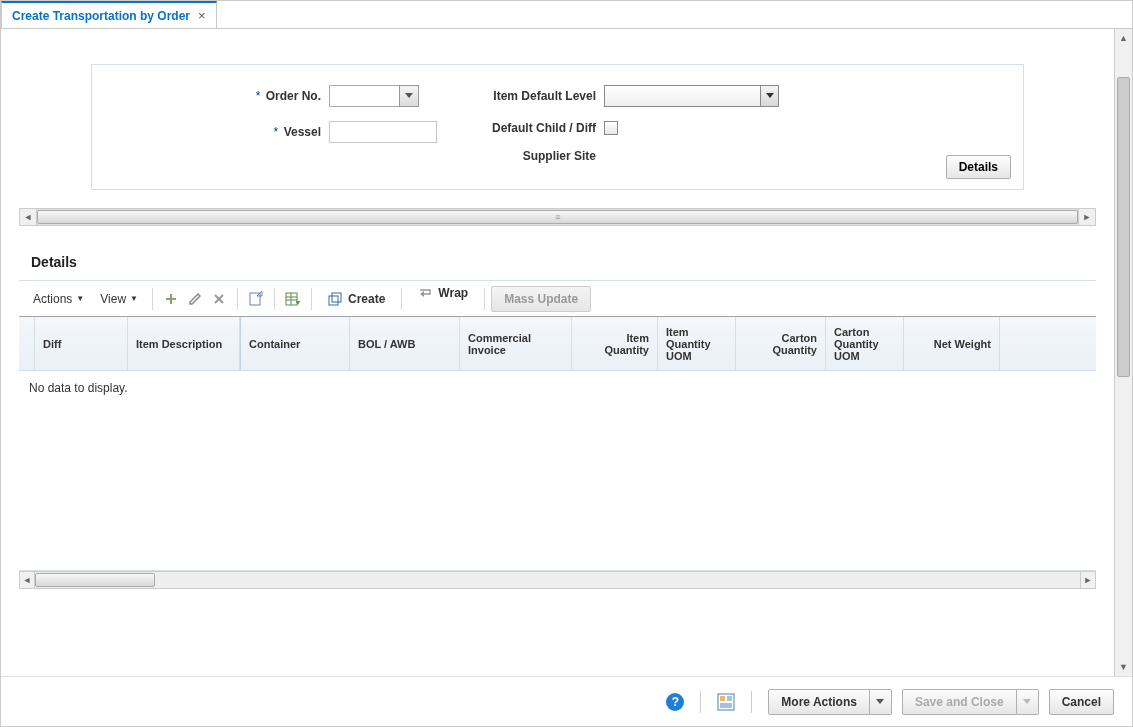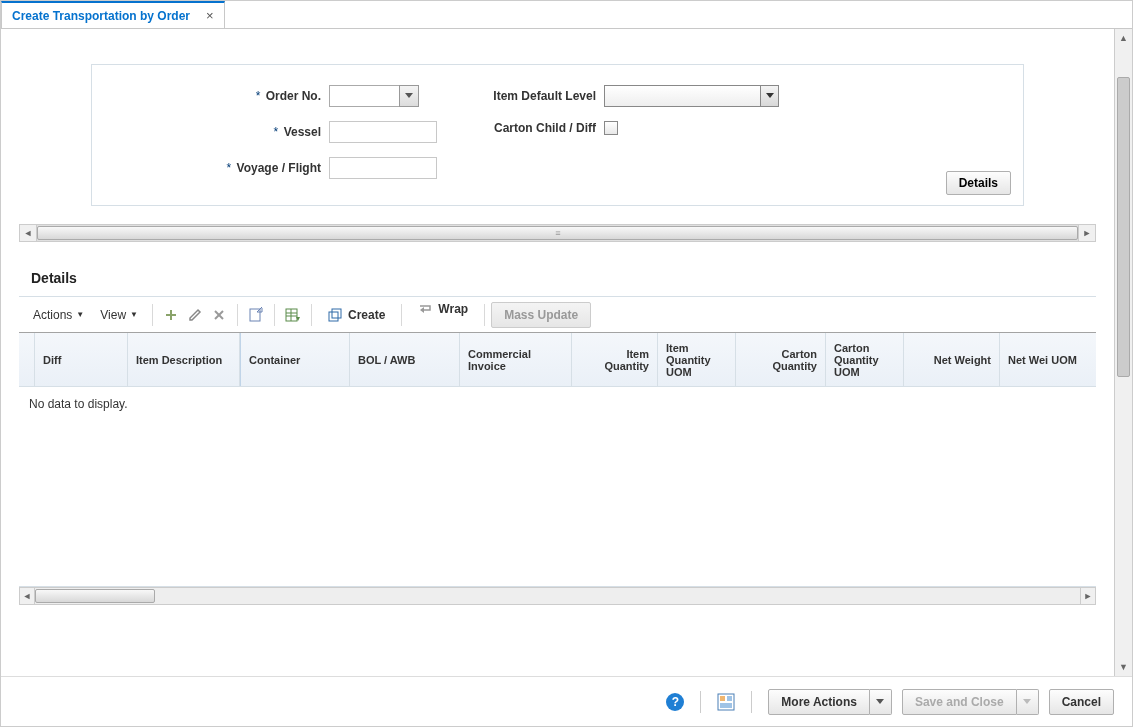--- a/index.html
+++ b/index.html
@@ -1,19 +1,19 @@
 <!DOCTYPE html>
 <html><head>
 <meta charset="utf-8">
 <style>
   * { box-sizing: border-box; }
   body { margin:0; font-family: Arial, Helvetica, sans-serif; font-size:12px; color:#333; background:#fff; }
   .app { width:1133px; height:727px; border:1px solid #ccc; overflow:hidden; display:flex; flex-direction:column;}
   .tab-bar { height:28px; border-bottom:1px solid #c8c8c8; display:flex; align-items:flex-end; background:#fff;}
-  .tab { border:1px solid #c8c8c8; border-bottom:none; height:27px; padding:0 10px; display:flex; align-items:center; background:#fff; border-top:2px solid #0572ce; position:relative;gap:8px;}
+  .tab { border:1px solid #c8c8c8; border-bottom:none; height:27px; padding:0 10px; display:flex; align-items:center; background:#fff; border-top:2px solid #0572ce; position:relative;}
   .tab .tab-label{ color:#0572ce; font-weight:bold; font-size:12px;}
   .tab .close{ margin-left:8px; color:#555; font-size:13px; cursor:pointer; font-weight:normal;}
   .scroll-region{ flex:1; overflow:hidden; position:relative; display:flex;}
   .content{ flex:1; overflow:hidden; padding:0; position:relative;}
   .vscrollbar{ width:18px; background:#f0f0f0; border-left:1px solid #ccc; display:flex; flex-direction:column;}
   .vscrollbar .arrow{height:18px; display:flex;align-items:center;justify-content:center;color:#666;font-size:9px;cursor:pointer;}
   .vscrollbar .track{flex:1;position:relative;}
   .vscrollbar .thumb{position:absolute;left:2px;right:2px;background:#ccc;border:1px solid #aaa;border-radius:2px;}
   .form-pane{ margin:35px 90px 0 90px; border:1px solid #d6dfe6; padding:20px 25px 12px 7px; position:relative; background:#fff;}
   .form-row{ display:flex; }
@@ -93,40 +93,40 @@
                   <svg width="8" height="6">
                       <polygon points="0,0 8,0 4,5" fill="#555"></polygon>
                     </svg>
                 </div>
               </div>
             </div>
             <div class="field">
               <label><span class="req">*</span> <span>Vessel</span></label>
               <input class="text-input" type="text" value="" style="">
             </div>
-            <div class="field">
-              <label><span class="req">*</span> <span>Voyage / Flight</span></label>
-              <input class="text-input" type="text" value="" style="">
-            </div>
           </div>
           <div class="col-right">
             <div class="field">
               <label><span>Item Default Level</span></label>
               <div class="select">
                 <span style="flex:1;"></span>
                 <div class="sel-btn">
                     <svg width="8" height="6">
                       <polygon points="0,0 8,0 4,5" fill="#333"></polygon>
                     </svg>
                   </div>
               </div>
             </div>
             <div class="field">
-              <label><span>Carton Child / Diff</span></label>
+              <label><span>Default Child / Diff</span></label>
               <span class="checkbox"></span>
+            </div>
+            <div class="field">
+              <label><span>Supplier Site</span></label>
+              <span></span>
             </div>
           </div>
         </div>
         <button class="details-btn">Details</button>
       </div>
 
       <div class="hscroll">
         <div class="harrow">◄</div>
         <div class="htrack">
           <div class="hthumb" style="left:0; right:0;">
@@ -209,21 +209,20 @@
           <div class="gh" style="width:93px;">Diff</div>
           <div class="gh" style="width:112px;">Item Description</div>
           <div class="gh" style="width:110px;border-left:1px solid #c0d4e8;">Container</div>
           <div class="gh" style="width:110px;">BOL / AWB</div>
           <div class="gh" style="width:112px;">Commercial Invoice</div>
           <div class="gh right" style="width:86px;">Item Quantity</div>
           <div class="gh" style="width:78px;">Item Quantity UOM</div>
           <div class="gh right" style="width:90px;">Carton Quantity</div>
           <div class="gh" style="width:78px;">Carton Quantity UOM</div>
           <div class="gh right" style="width:96px;">Net Weight</div>
-          <div class="gh" style="flex:1;border-right:none;">Net Wei UOM</div>
         </div>
 
         <div class="grid-body">
           <span>No data to display.</span>
         </div>
 
         <div class="grid-hscroll">
           <div class="harrow">◄</div>
           <div class="htrack">
             <div class="hthumb" style="left:0; width:120px;"></div>

